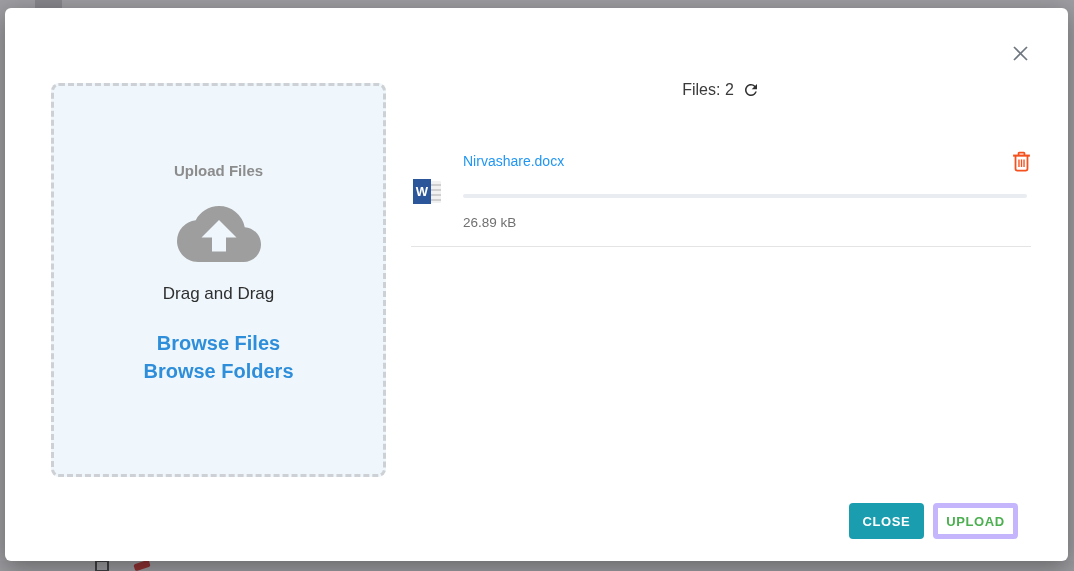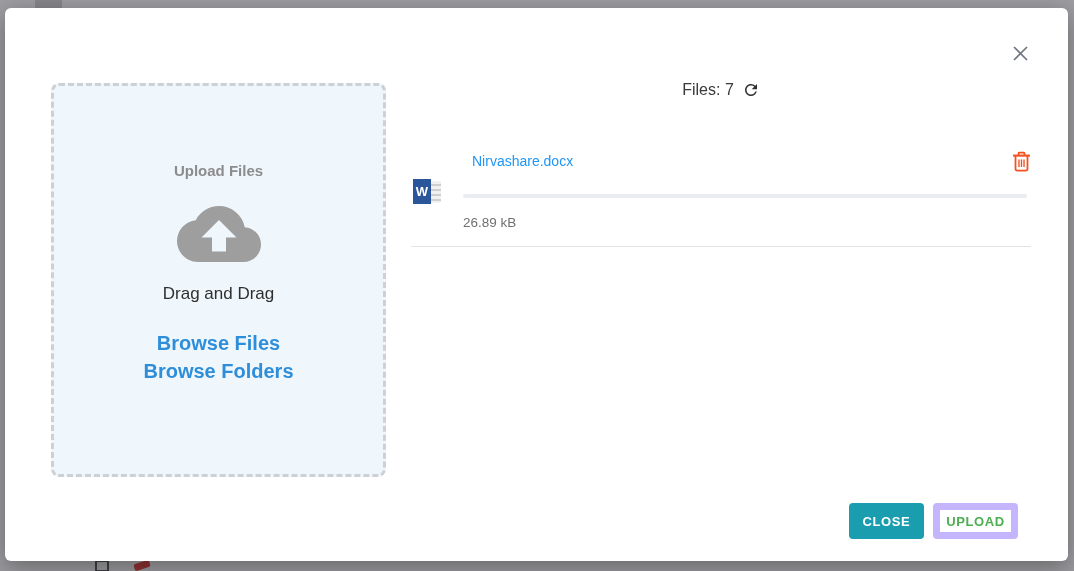--- a/index.html
+++ b/index.html
@@ -51,21 +51,21 @@
   
   .right-panel { position: absolute; left: 406px; top: 70px; width: 620px; }
   .files-header {
     display: flex; align-items: center; justify-content: center;
     gap: 8px; height: 24px; margin-bottom: 38px;
     font-size: 16px; color: #3A3A3A;
   }
   .refresh-btn { background: none; border: none; padding: 0; cursor: pointer; width: 18px; height: 18px; color: #2F2F2F; }
 
   .file-row { position: relative; height: 107px; border-bottom: 1px solid #E4E4E4; }
-  .file-name { position: absolute; left: 61px; top: 13px; font-size: 14px; color: #2196F3; text-decoration: none; cursor: pointer; }
+  .file-name { position: absolute; left: 52px; top: 13px; font-size: 14px; color: #2196F3; text-decoration: none; cursor: pointer; }
   .file-icon { position: absolute; left: 2px; top: 37px; width: 34px; height: 30px; }
   .progress-track { position: absolute; left: 52px; top: 54px; width: 564px; height: 4px; background: #E9ECF0; border-radius: 2px; }
   .progress-fill { height: 100%; width: 0%; background: #2196F3; border-radius: 2px; }
   .file-size { position: absolute; left: 52px; top: 75px; font-size: 13.5px; color: #707070; }
   .delete-btn { position: absolute; right: 0; top: 11px; width: 20px; height: 22px; background: none; border: none; padding: 0; cursor: pointer; color: #F4511E; }
 
   
   .word-icon { position: relative; display: block; width: 34px; height: 30px; }
   .word-page {
     position: absolute; left: 13px; top: 4px; width: 15px; height: 22px;
@@ -75,21 +75,21 @@
   }
   .word-rect {
     position: absolute; left: 0; top: 2px; width: 18px; height: 25px;
     background: #2B579A; color: #FFFFFF;
     font-size: 13px; font-weight: bold;
     display: flex; align-items: center; justify-content: center;
   }
   .btn { position: absolute; top: 495px; height: 36px; border-radius: 4px; font-family: "Liberation Sans", sans-serif;
          font-size: 13px; font-weight: bold; letter-spacing: .6px; cursor: pointer; pointer-events: auto; }
   .btn-close { left: 844px; width: 75px; background: #1A9DAF; color: #FFFFFF; border: none; }
-  .btn-upload { left: 928px; width: 85px; background: #FFFFFF; color: #4CAF50; border: 7px solid #c4b5fd; }
+  .btn-upload { left: 928px; width: 85px; background: #FFFFFF; color: #4CAF50; border: 5px solid #c4b5fd; }
 </style>
 </head>
 <body>
 
 <div class="bg-tab"></div>
 <div class="bg-bottom-strip"></div>
 <div class="bg-checkbox"></div>
 <div class="bg-red-glyph"></div>
 
 <div class="modal">
@@ -107,21 +107,21 @@
       <path fill="#9E9E9E" d="M19.35 10.04A7.49 7.49 0 0 0 12 4C9.11 4 6.6 5.64 5.35 8.04A5.994 5.994 0 0 0 0 14c0 3.31 2.69 6 6 6h13c2.76 0 5-2.24 5-5 0-2.64-2.05-4.78-4.65-4.96zM17 13h-3v4h-4v-4H7l5-5 5 5z"></path>
     </svg>
     <div class="dz-drag">Drag and Drag</div>
     <a class="dz-link first">Browse Files</a>
     <a class="dz-link second">Browse Folders</a>
   </div>
 
   <div class="right-panel">
 
     <div class="files-header">
-      <span>Files: 7</span>
+      <span>Files: 2</span>
       <button class="refresh-btn" aria-label="refresh">
         <svg width="18" height="18" viewBox="0 0 24 24">
           <path fill="currentColor" d="M17.65 6.35A7.958 7.958 0 0 0 12 4c-4.42 0-7.99 3.58-7.99 8s3.57 8 7.99 8c3.73 0 6.84-2.55 7.73-6h-2.08A5.99 5.99 0 0 1 12 18c-3.31 0-6-2.69-6-6s2.69-6 6-6c1.66 0 3.14.69 4.22 1.78L13 11h7V4l-2.35 2.35z"></path>
         </svg>
       </button>
     </div>
 
     <div class="file-row">
       <a class="file-name">Nirvashare.docx</a>
       <span class="file-icon word-icon">

